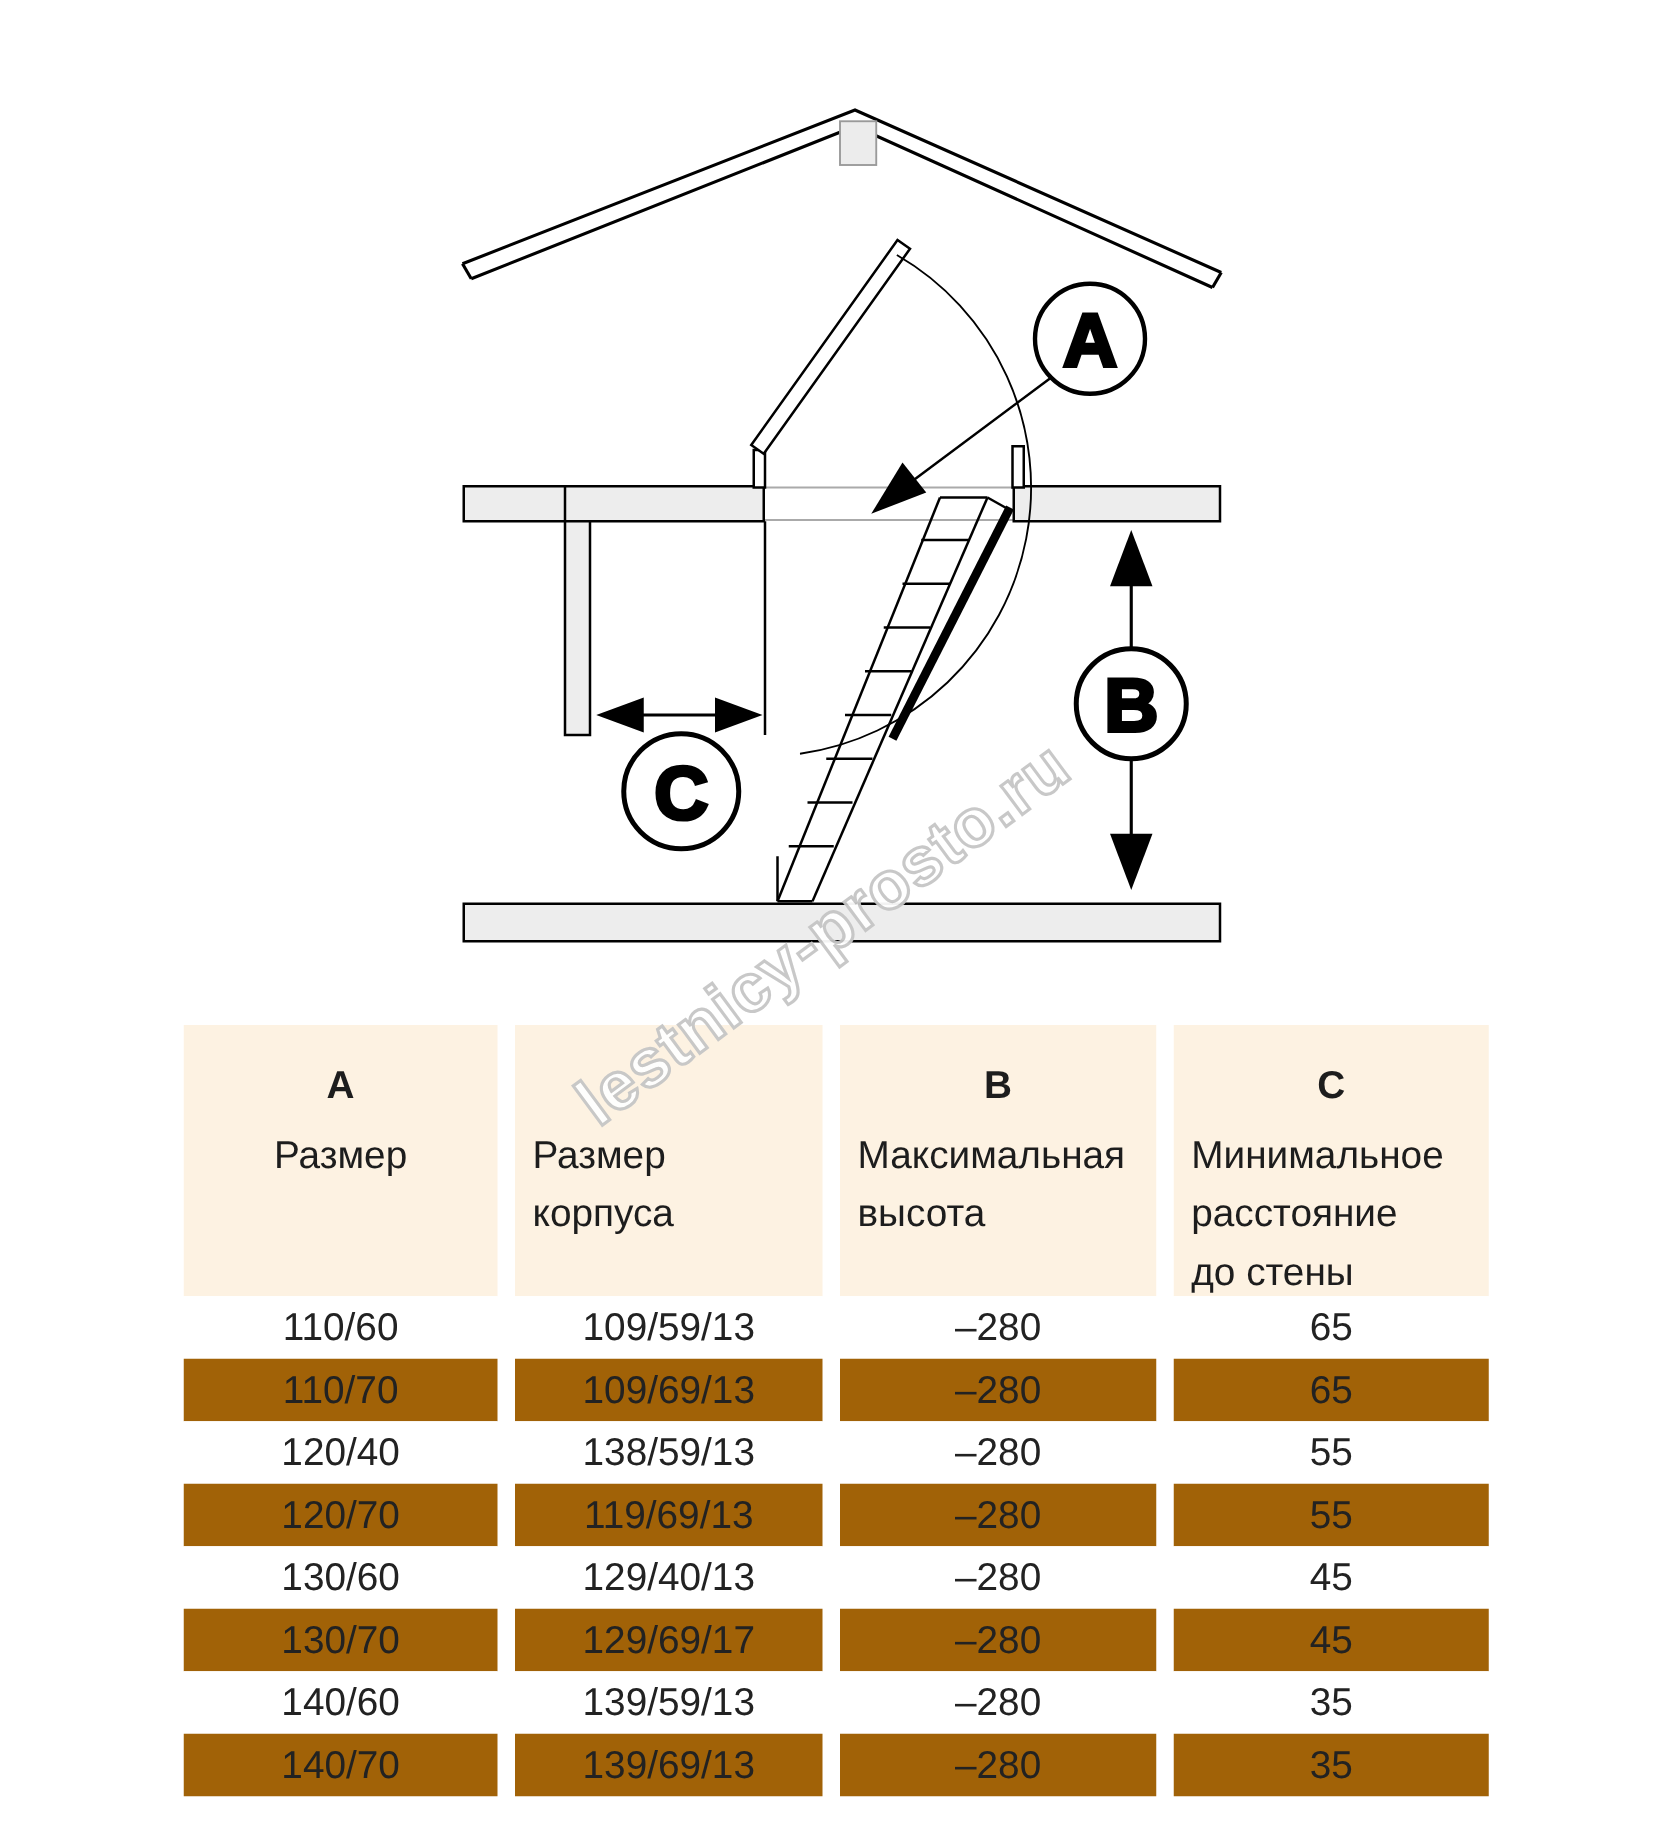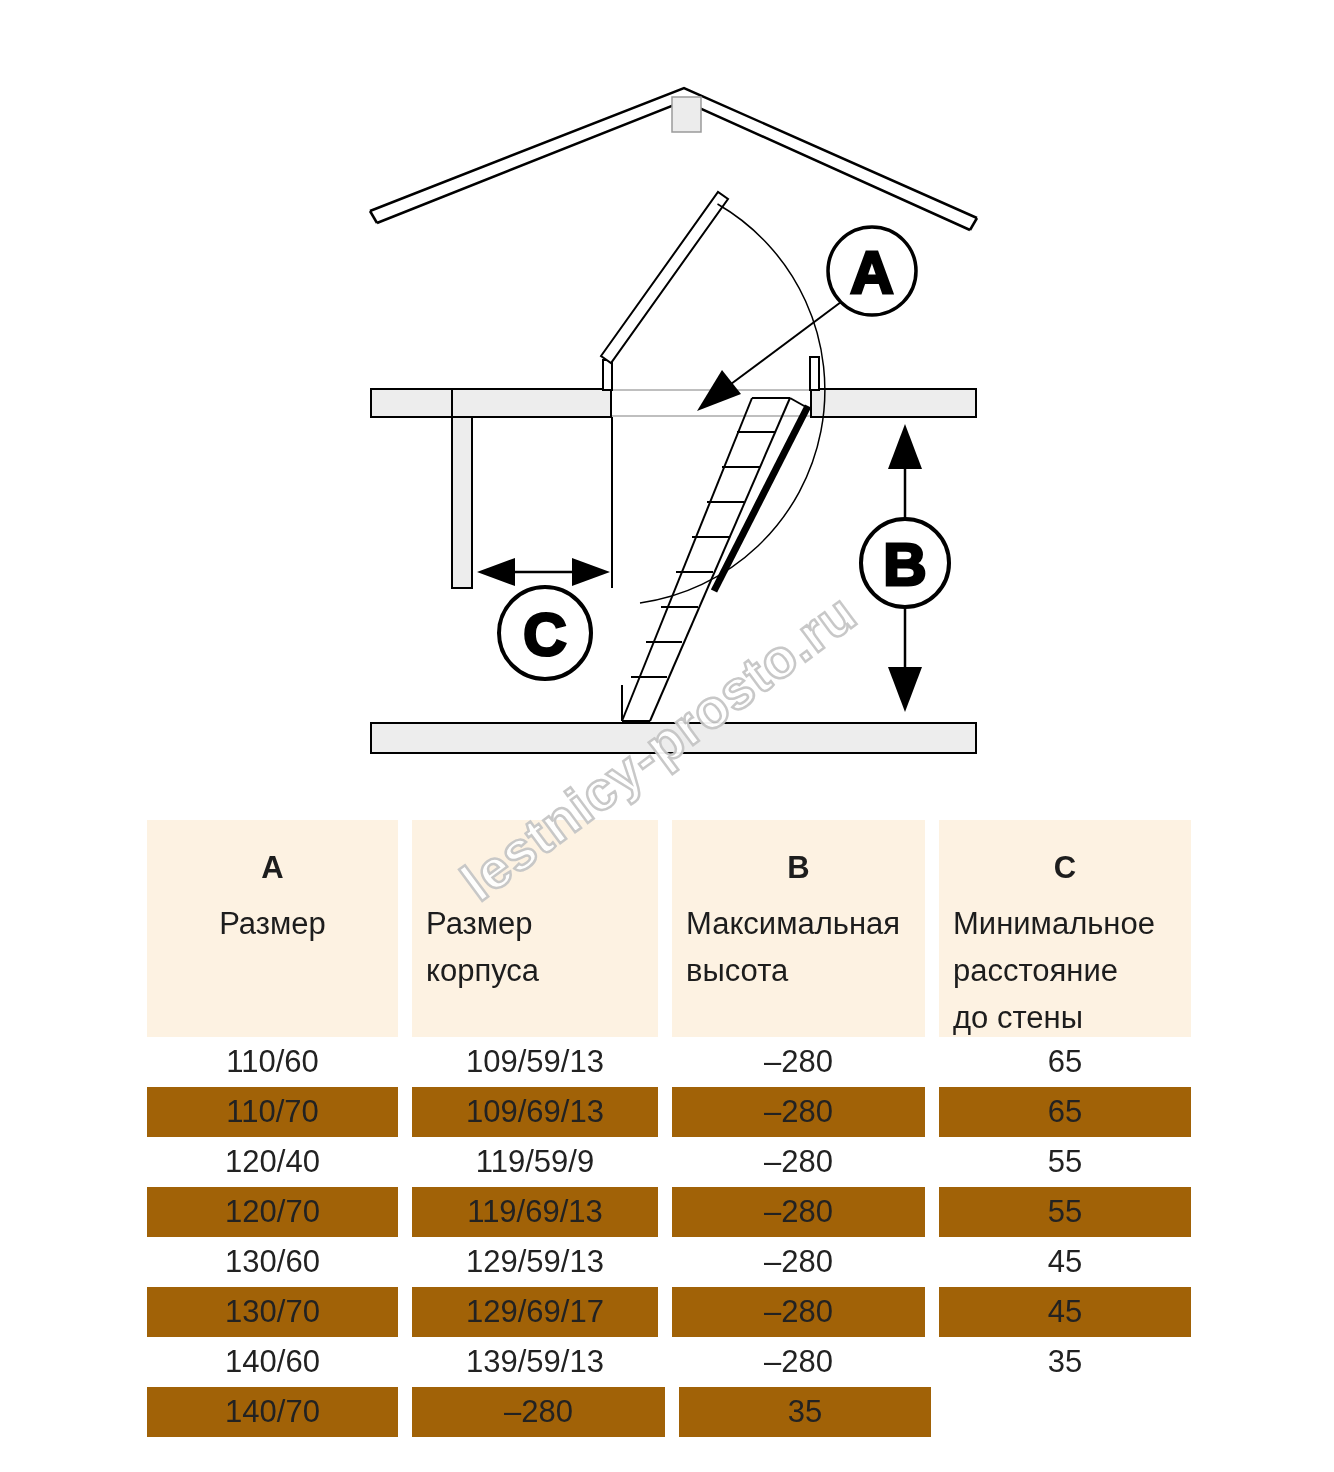--- a/index.html
+++ b/index.html
@@ -142,46 +142,47 @@
     <div class="dcell c4">65</div>
   </div>
   <div class="trow drow">
     <div class="dcell c1">110/70</div>
     <div class="dcell c2">109/69/13</div>
     <div class="dcell c3">–280</div>
     <div class="dcell c4">65</div>
   </div>
   <div class="trow drow">
     <div class="dcell c1">120/40</div>
-    <div class="dcell c2">119/59/9</div>
+    <div class="dcell c2">138/59/13</div>
     <div class="dcell c3">–280</div>
     <div class="dcell c4">55</div>
   </div>
   <div class="trow drow">
     <div class="dcell c1">120/70</div>
     <div class="dcell c2">119/69/13</div>
     <div class="dcell c3">–280</div>
     <div class="dcell c4">55</div>
   </div>
   <div class="trow drow">
     <div class="dcell c1">130/60</div>
-    <div class="dcell c2">129/59/13</div>
+    <div class="dcell c2">129/40/13</div>
     <div class="dcell c3">–280</div>
     <div class="dcell c4">45</div>
   </div>
   <div class="trow drow">
     <div class="dcell c1">130/70</div>
     <div class="dcell c2">129/69/17</div>
     <div class="dcell c3">–280</div>
     <div class="dcell c4">45</div>
   </div>
   <div class="trow drow">
     <div class="dcell c1">140/60</div>
     <div class="dcell c2">139/59/13</div>
     <div class="dcell c3">–280</div>
     <div class="dcell c4">35</div>
   </div>
   <div class="trow drow">
     <div class="dcell c1">140/70</div>
+    <div class="dcell c2">139/69/13</div>
     <div class="dcell c3">–280</div>
     <div class="dcell c4">35</div>
   </div>
 </div>
 
 </body></html>

